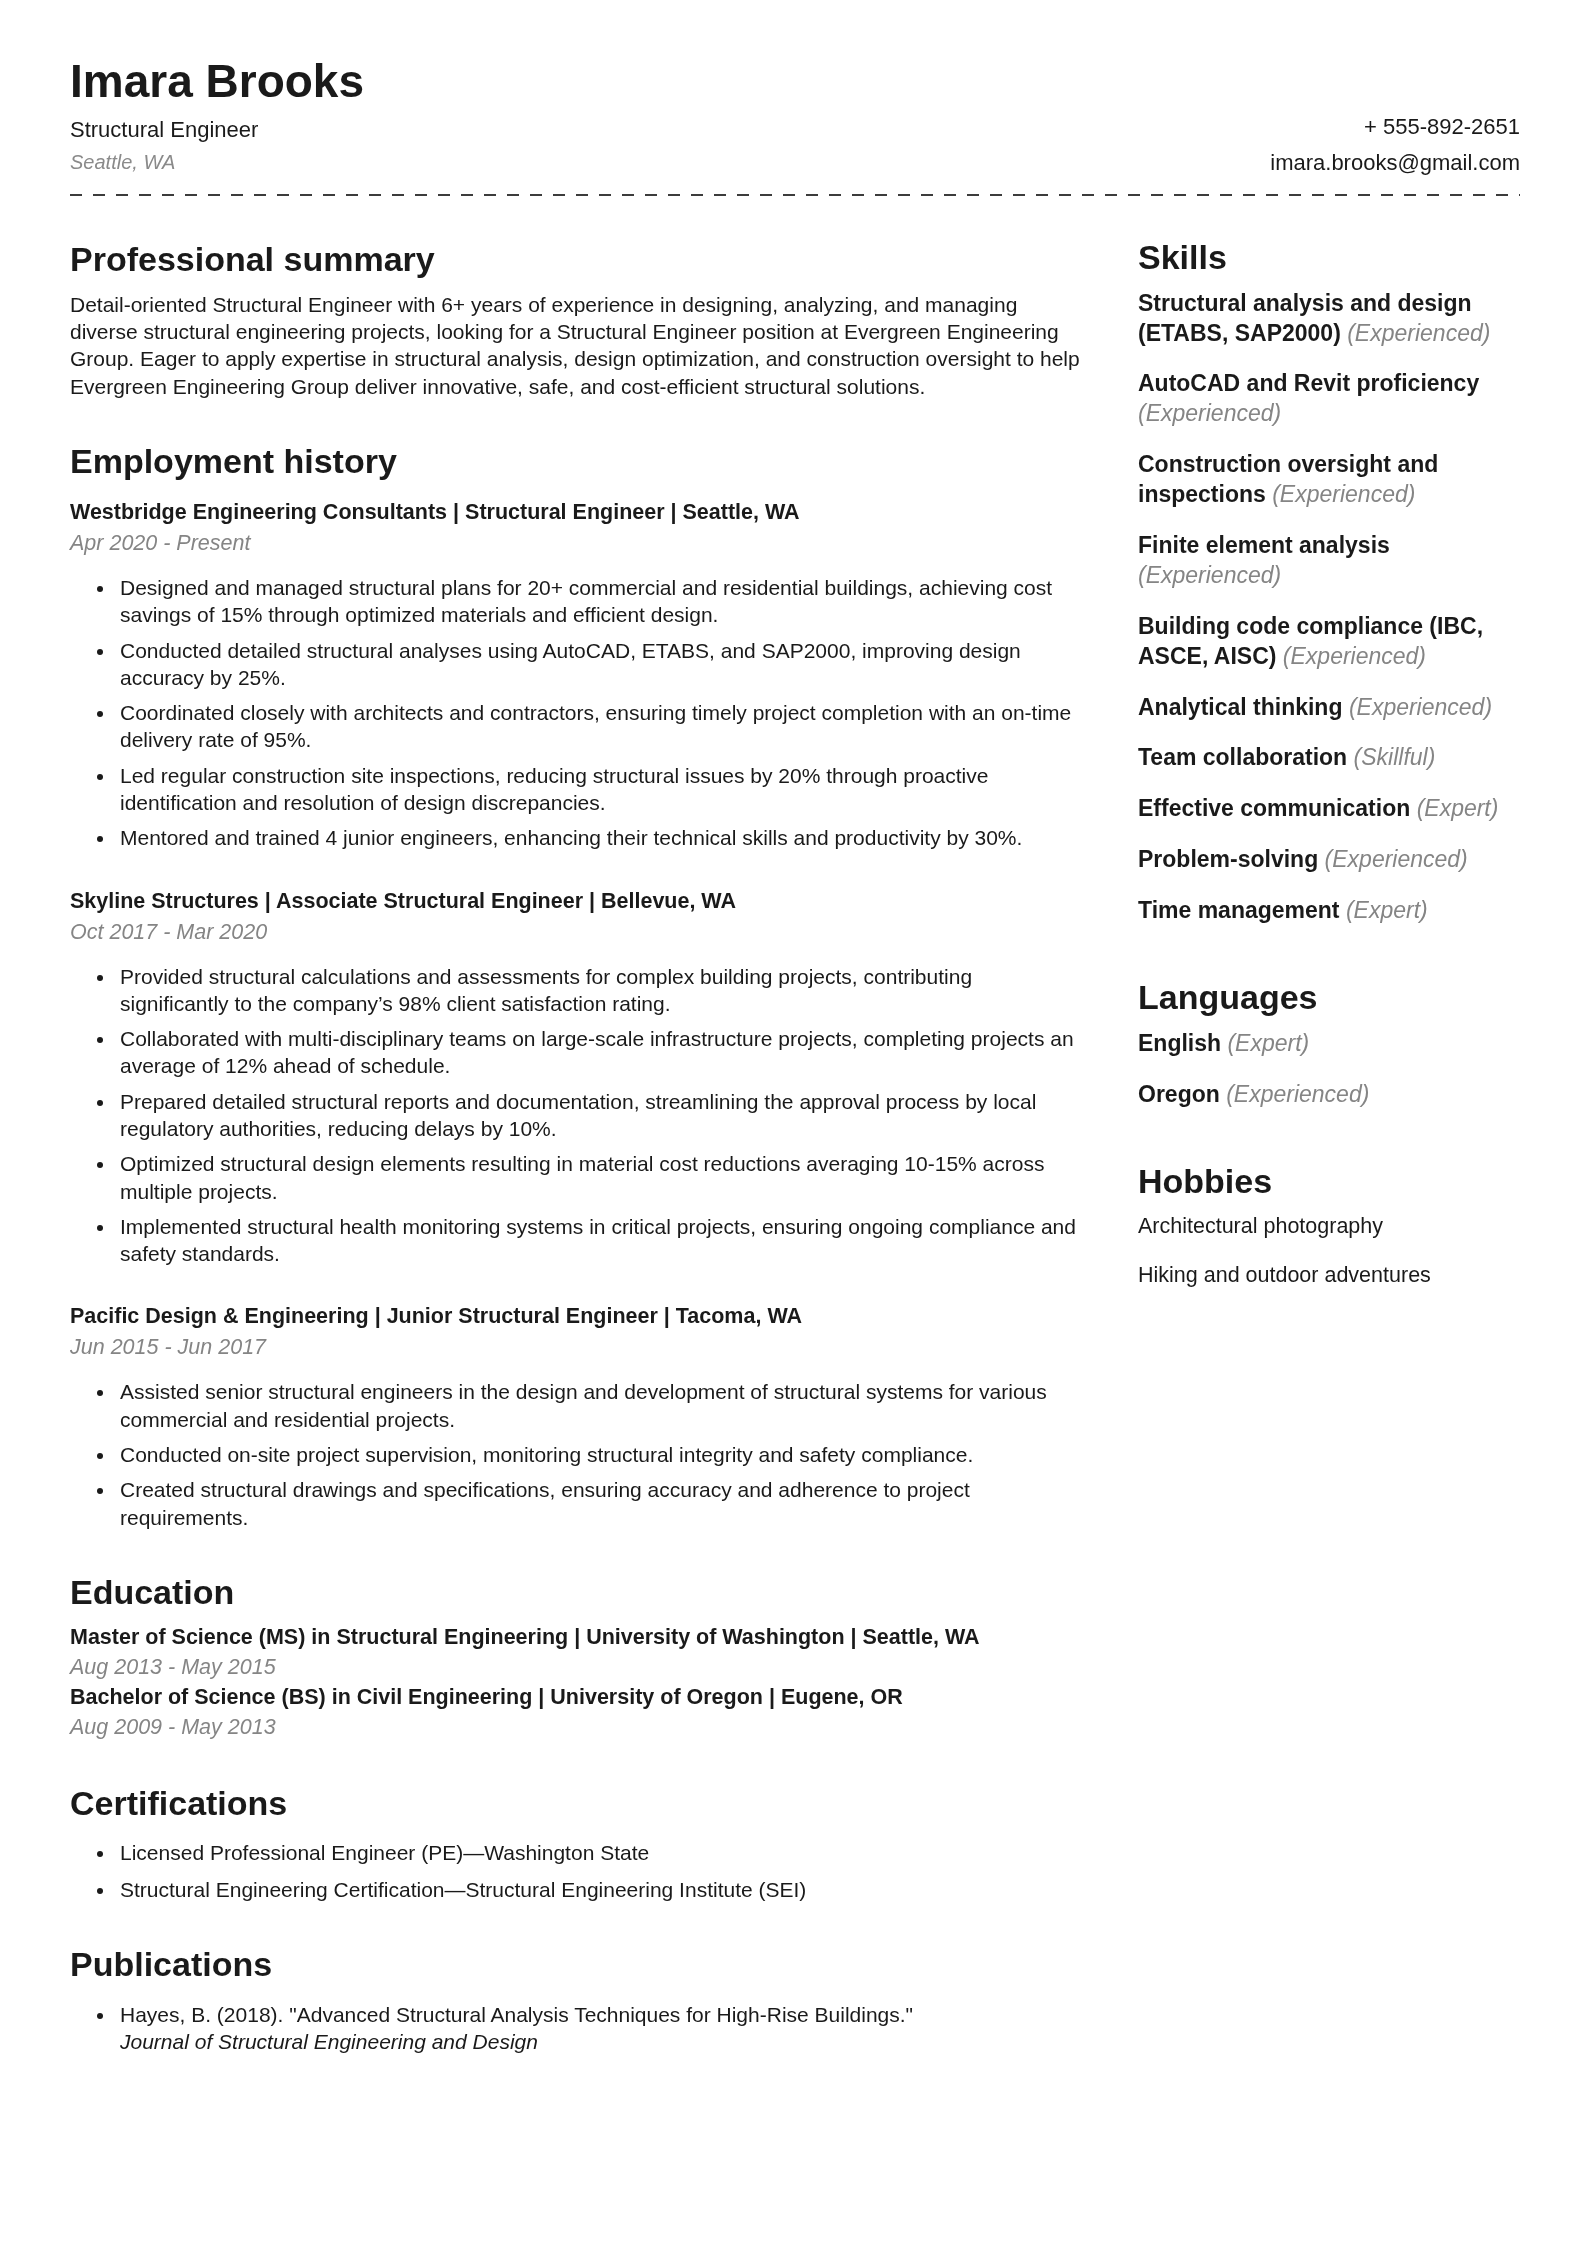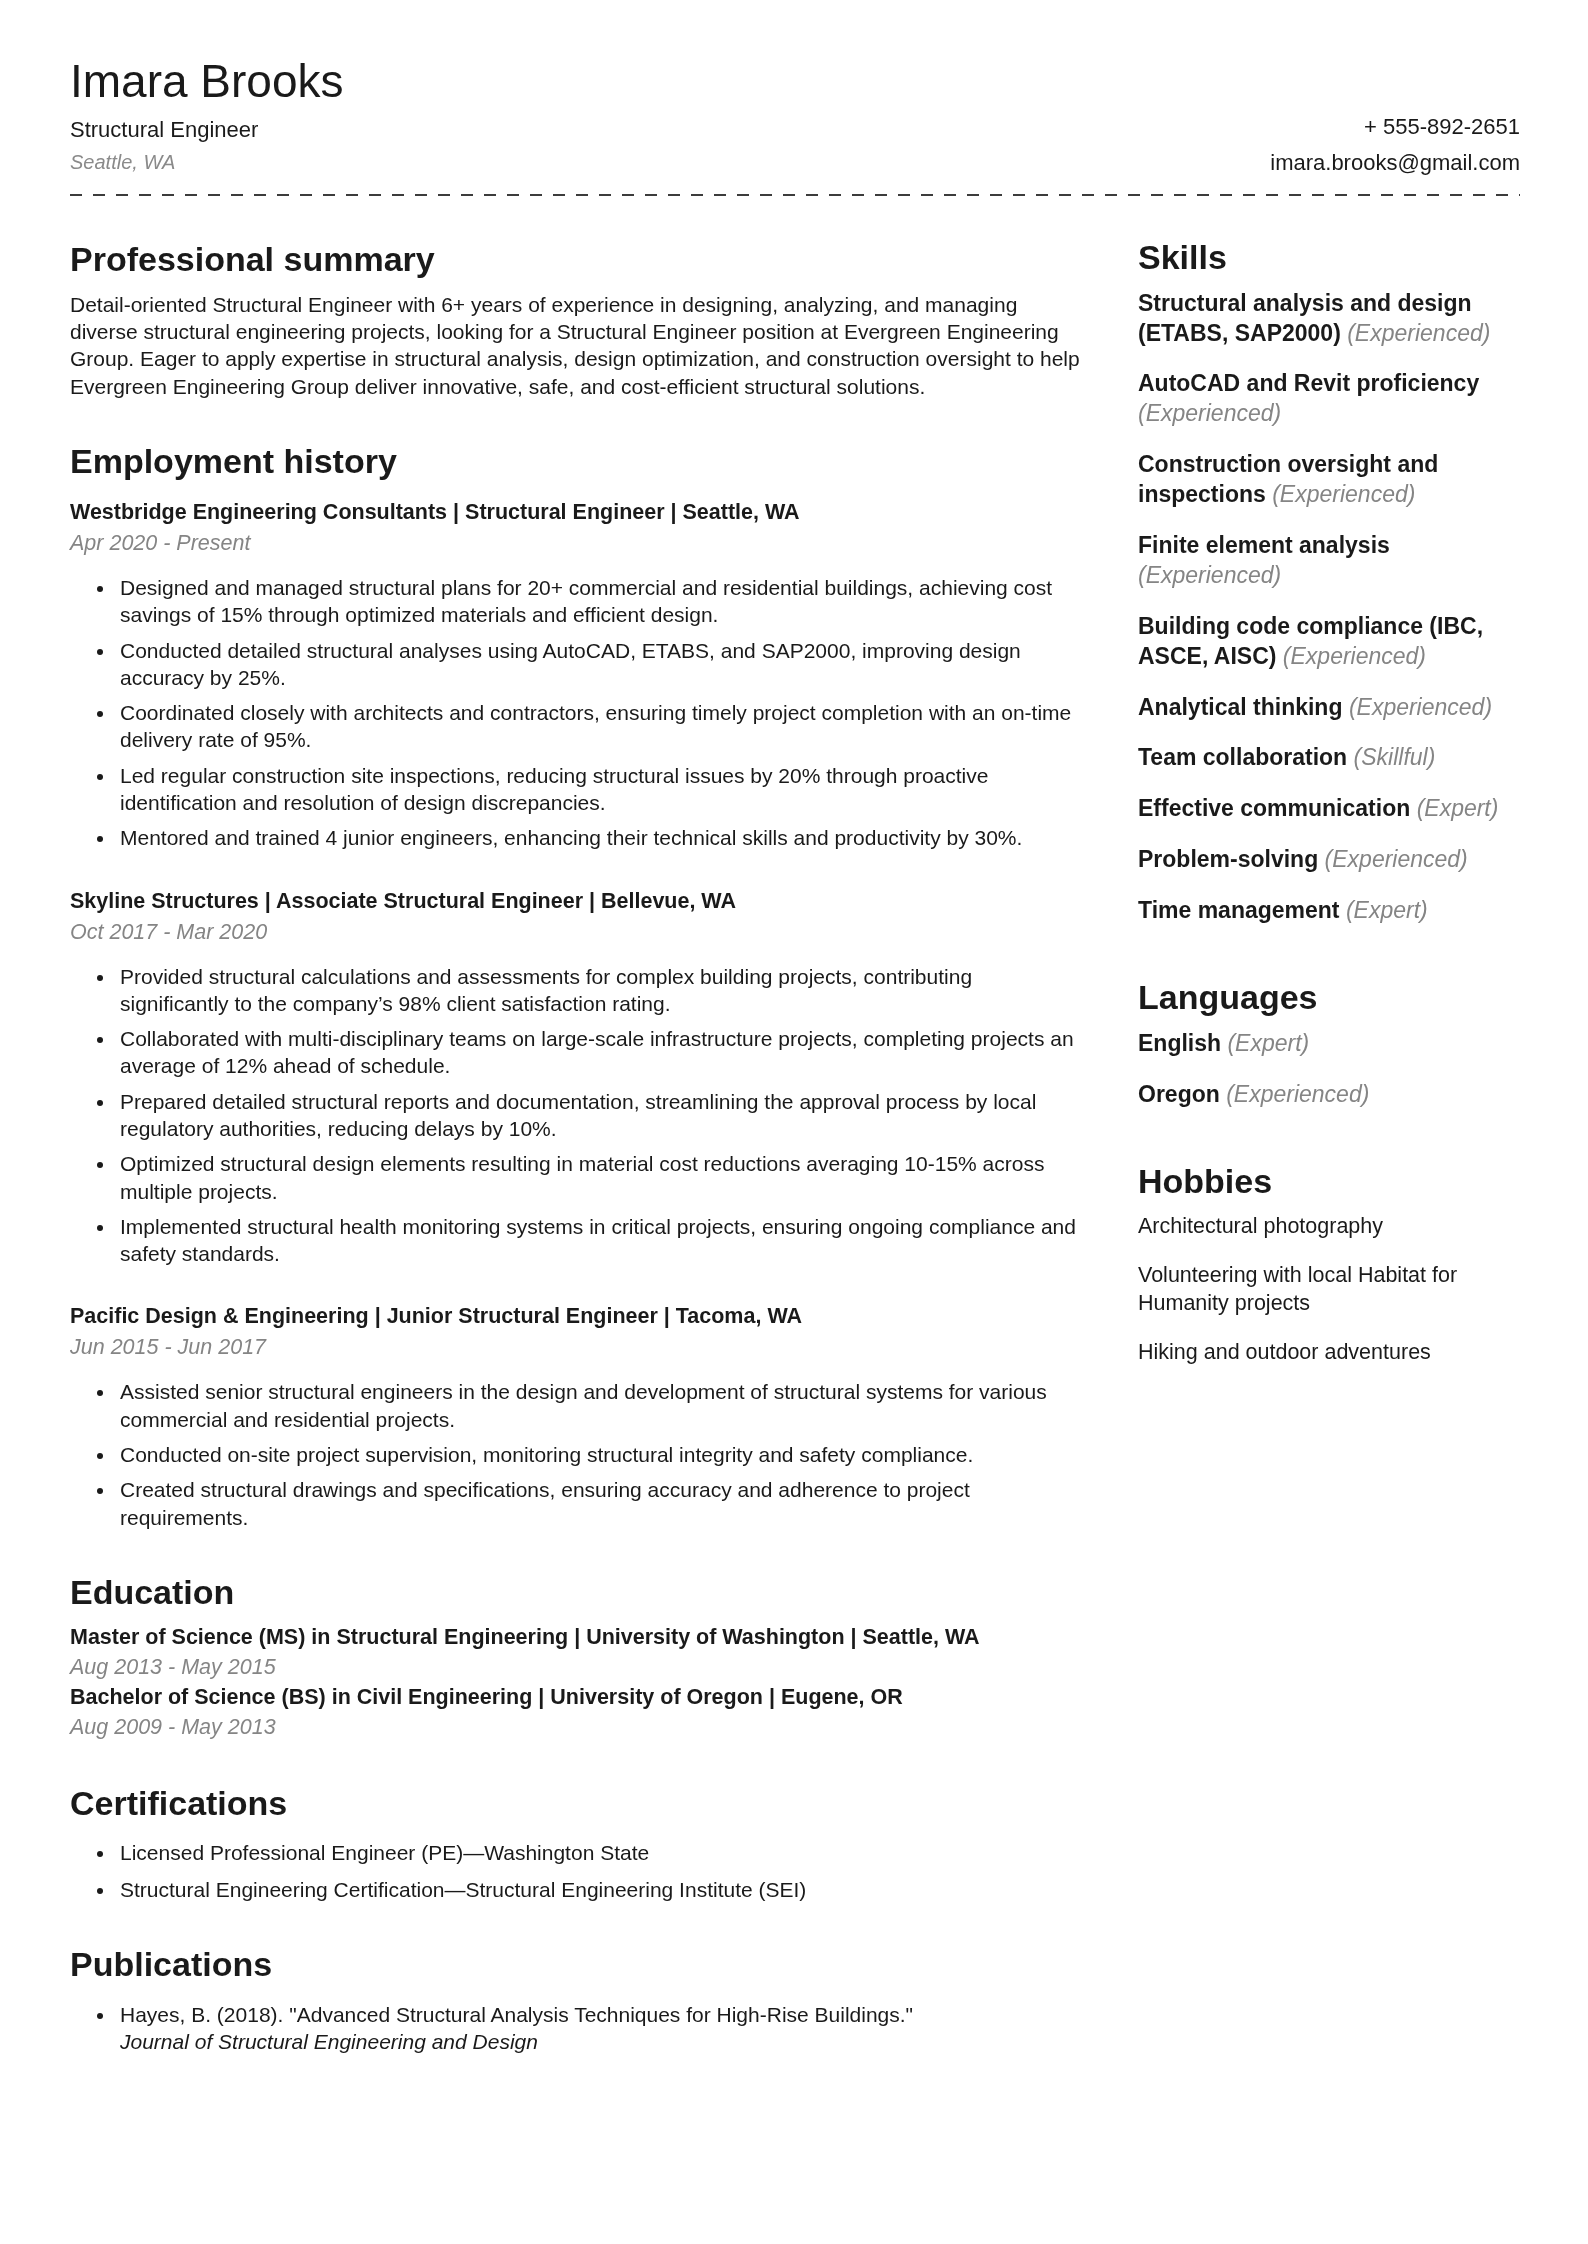--- a/index.html
+++ b/index.html
@@ -21,21 +21,21 @@
     padding: 56px 68px 40px 70px;
   }
   
   .header-row {
     display: flex;
     justify-content: space-between;
     align-items: flex-end;
   }
   .candidate-name {
     font-size: 46px;
-    font-weight: normal;
+    font-weight: bold;
     line-height: 1.1;
     margin: 0;
     letter-spacing: 0;
   }
   .candidate-title {
     font-size: 22px;
     margin-top: 10px;
   }
   .candidate-location {
     font-size: 20px;
@@ -295,19 +295,18 @@
         </div>
         <div class="lang-item">
           <span class="lang-name">Oregon</span>
           <span class="lang-level">(Experienced)</span>
         </div>
       </section>
 
       <section>
         <h2 class="section-heading" style="margin-top:52px">Hobbies</h2>
         <div class="hobby-item">Architectural photography</div>
-        <div class="hobby-item">Volunteering with local Habitat for Humanity projects</div>
         <div class="hobby-item">Hiking and outdoor adventures</div>
       </section>
 
     </div>
   </div>
 </div>
 
 </body></html>

